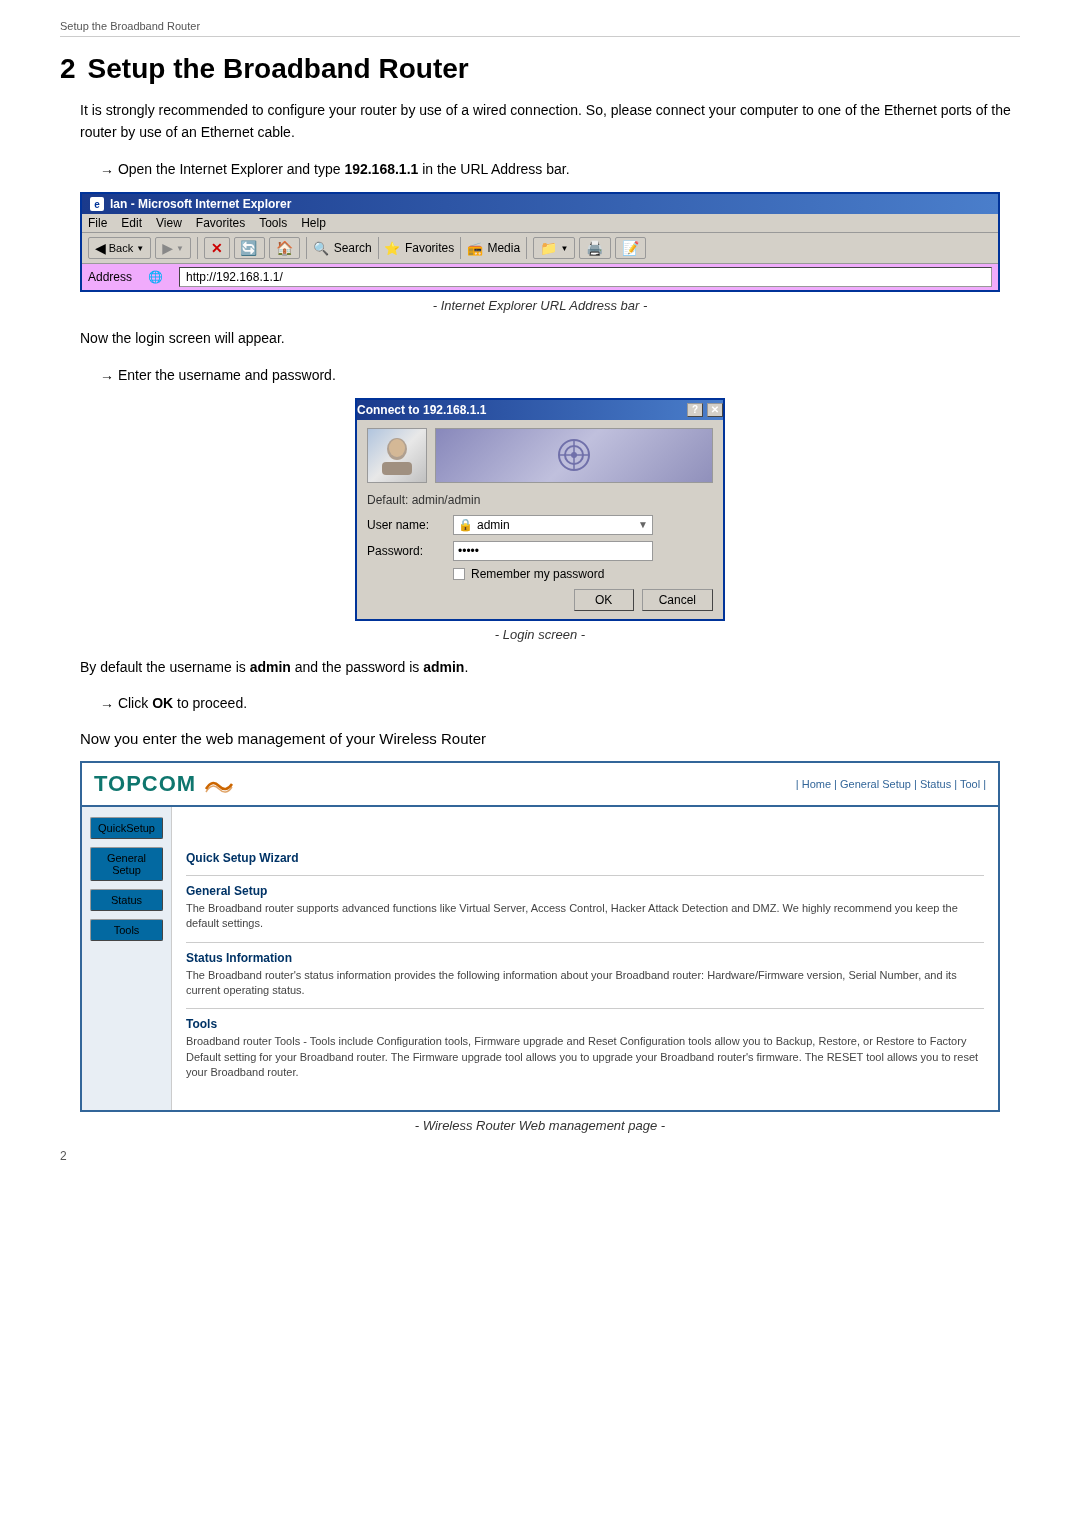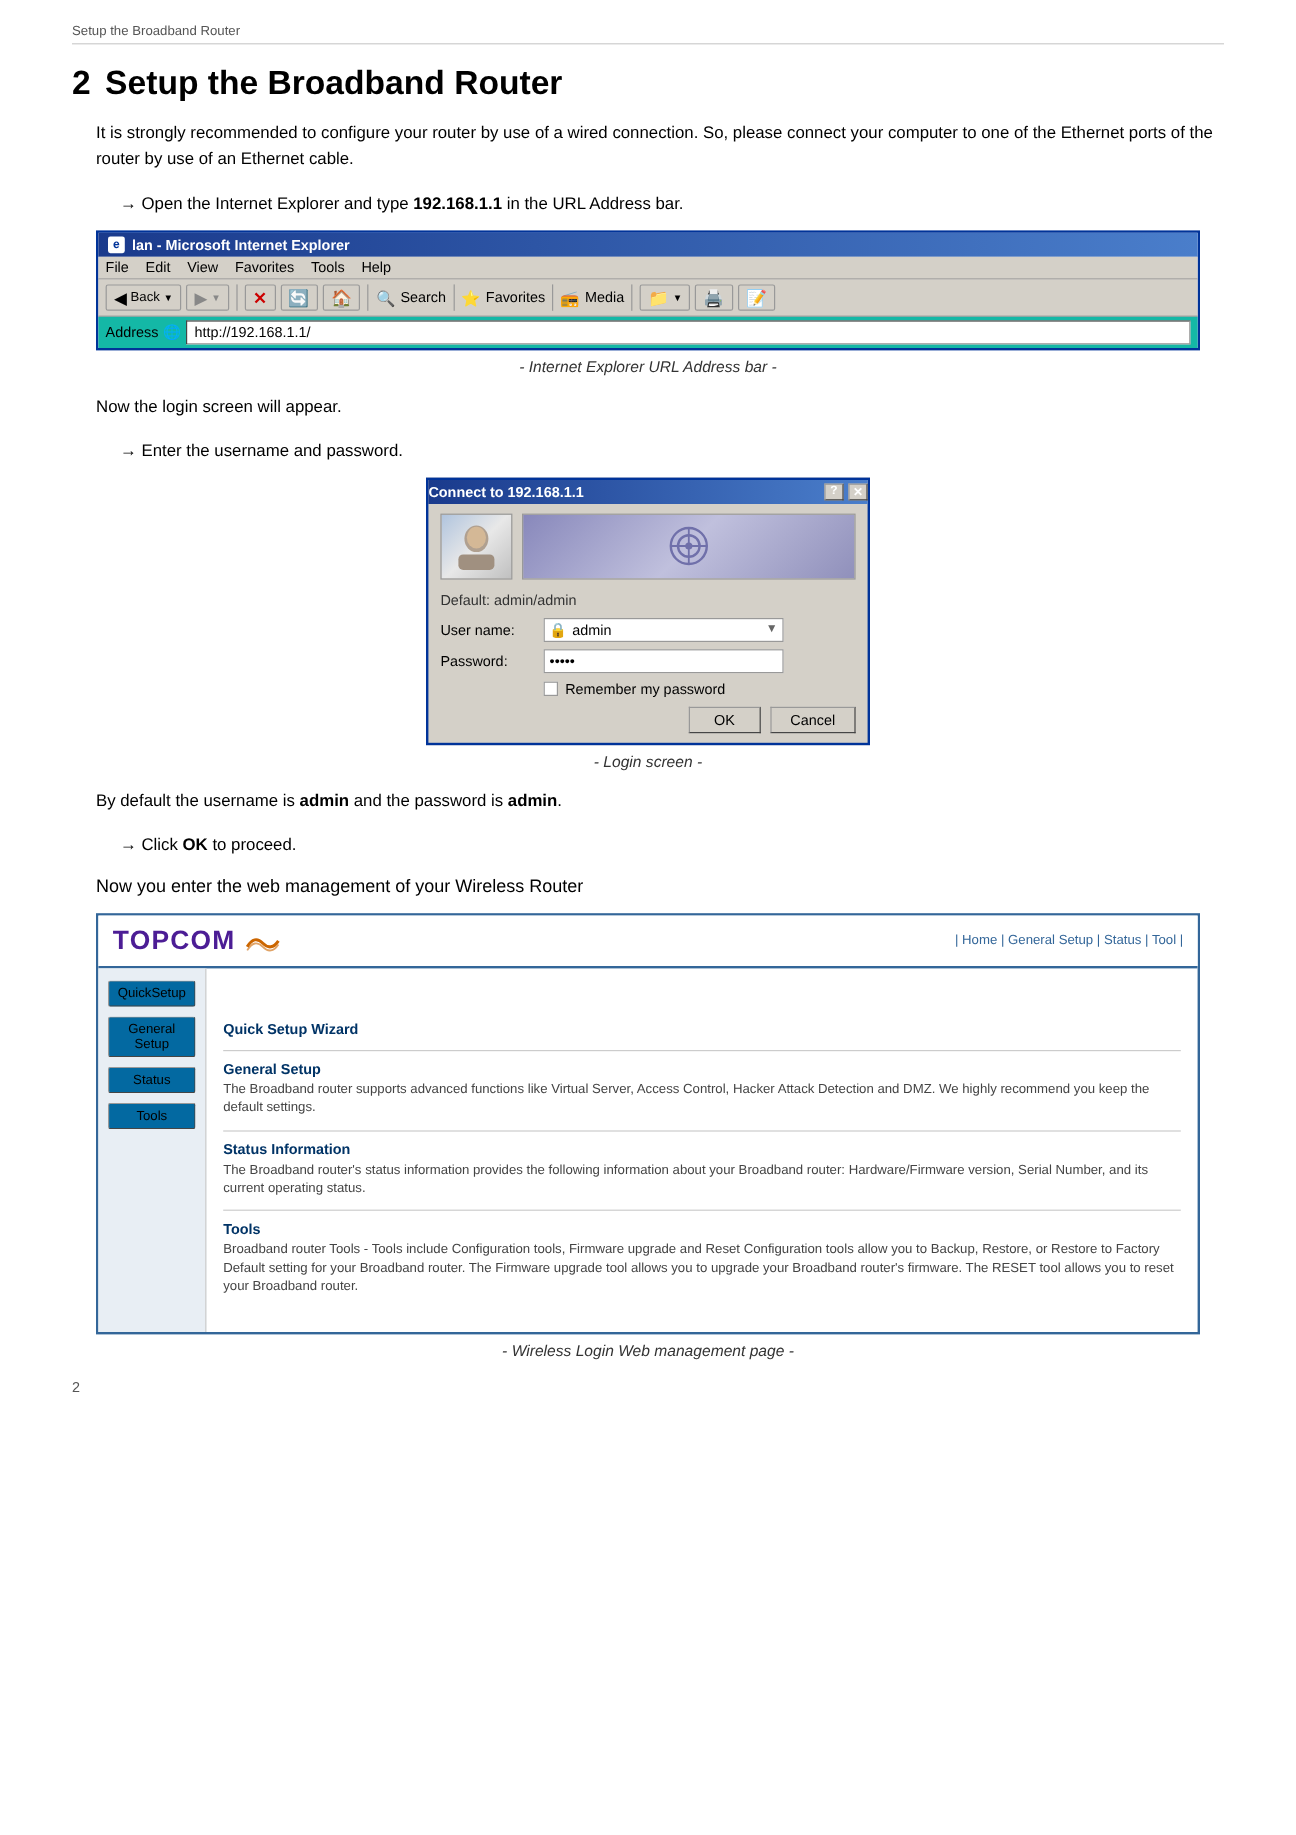--- a/index.html
+++ b/index.html
@@ -103,25 +103,25 @@
     }
     .ie-separator { width: 1px; height: 22px; background: #999; margin: 0 2px; }
     .ie-search-btn {
       display: flex;
       align-items: center;
       gap: 4px;
       font-size: 12px;
       cursor: pointer;
     }
     .ie-address-bar {
-      background: #14b8a6;
+      background: #f0abfc;
       padding: 3px 6px;
       display: flex;
       align-items: center;
-      gap: 4px;
+      gap: 16px;
       font-size: 12px;
     }
     .ie-address-input {
       background: #fff;
       border: 1px inset #999;
       padding: 2px 6px;
       font-size: 12px;
       flex: 1;
     }
     .ie-address-label {
@@ -265,21 +265,21 @@
       border-bottom: 2px solid #336699;
     }
     .topcom-logo {
       display: flex;
       align-items: center;
       gap: 4px;
     }
     .topcom-text {
       font-size: 22px;
       font-weight: bold;
-      color: #4c1d95;
+      color: #0f766e;
       letter-spacing: 1px;
     }
     .router-model {
       font-size: 18px;
       font-weight: bold;
       color: #003366;
       flex: 1;
       text-align: center;
     }
     .router-nav {
@@ -587,15 +587,15 @@
       <div class="menu-section">
         <div class="menu-title">
           <a>Tools</a>
         </div>
         <div class="menu-desc">Broadband router Tools - Tools include Configuration tools, Firmware upgrade and Reset Configuration tools allow you to Backup, Restore, or Restore to Factory Default setting for your Broadband router. The Firmware upgrade tool allows you to upgrade your Broadband router's firmware. The RESET tool allows you to reset your Broadband router.</div>
       </div>
     </div>
   </div>
 </div>
 
-<div class="caption">- Wireless Login Web management page -</div>
+<div class="caption">- Wireless Router Web management page -</div>
 
 <div class="page-number">2</div>
 
 </body></html>

